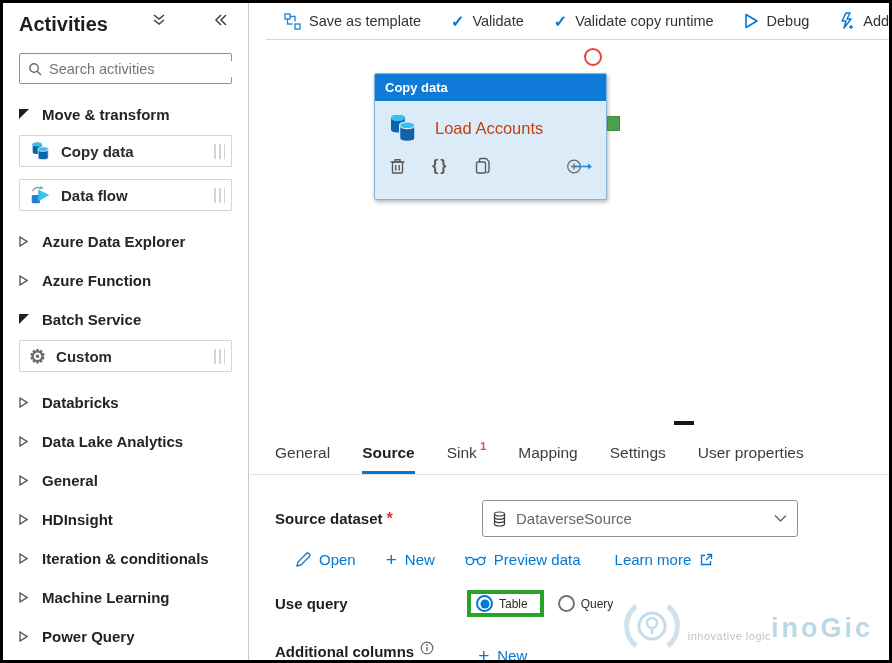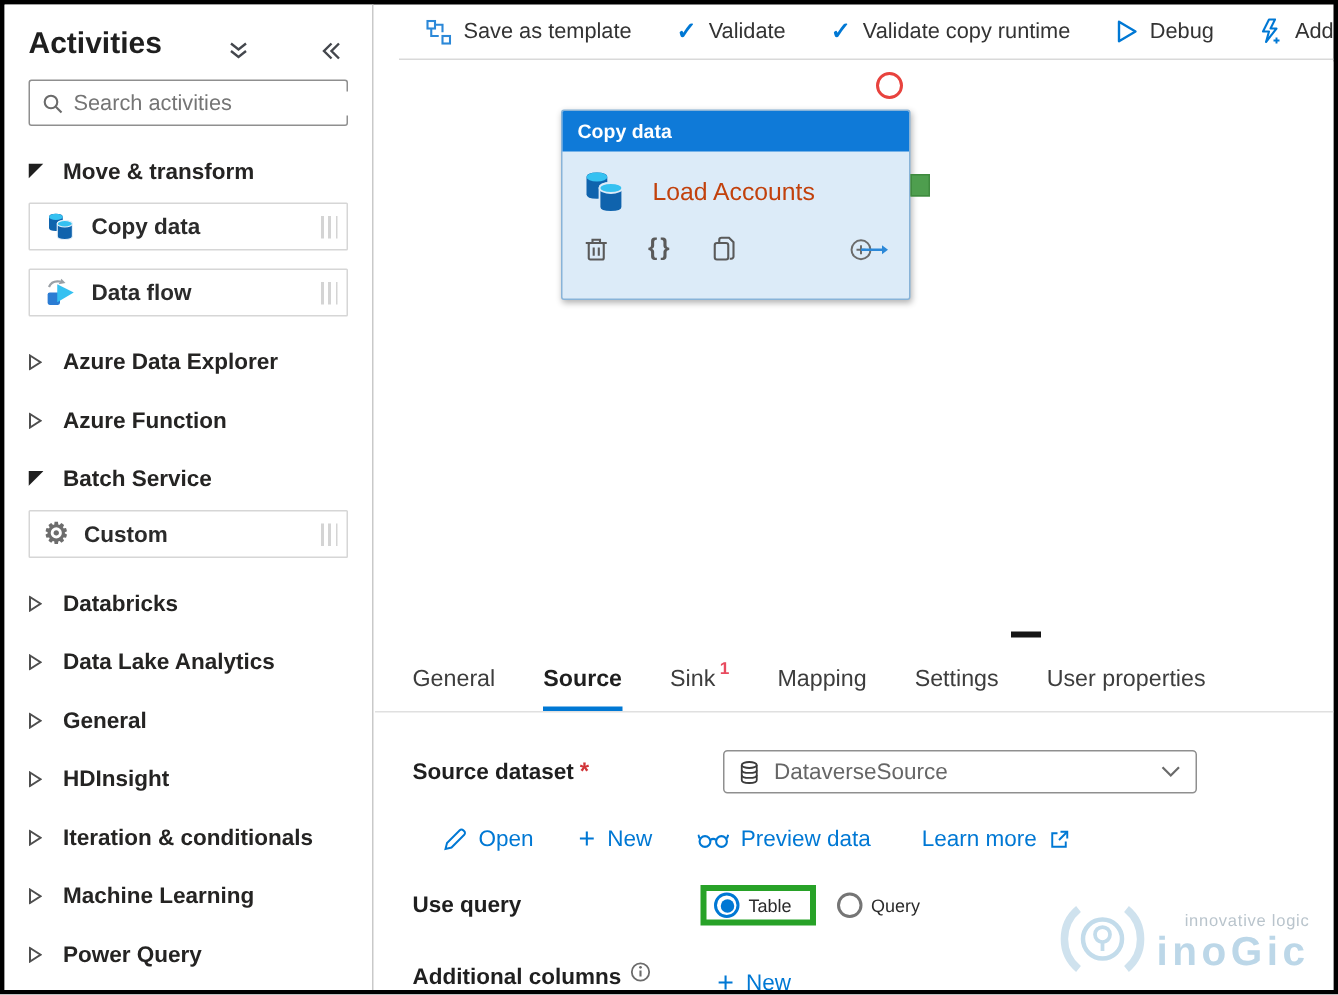--- a/index.html
+++ b/index.html
@@ -8,21 +8,21 @@
     position:relative; width:892px; height:663px;
     border:3px solid #000; background:#fff; overflow:hidden;
     font-family:"Liberation Sans", sans-serif; color:#2b2b2b;
   }
   
   .sidebar {
     position:absolute; left:0; top:0; width:246px; height:100%;
     background:#fff; border-right:1px solid #c9c9c9; padding:10px 16px 0 16px;
     overflow:hidden;
   }
-  .sb-head { display:flex; align-items:flex-end; height:28px;gap:40px; }
+  .sb-head { display:flex; align-items:flex-start; height:28px;gap:40px; }
   .sb-title { font-size:20px; font-weight:700; color:#1f1f1f; flex:1; }
   .sb-head .hicon { width:22px; display:flex; justify-content:center; cursor:pointer; }
   .searchbox {
     margin-top:12px; height:31px; border:1px solid #8f8f8f; border-radius:2px;
     display:flex; align-items:center; padding:0 8px; gap:7px; background:#fff;
   }
   .searchbox input {
     border:none; outline:none; flex:1; font-size:14.5px; color:#0c4a6e;
     font-family:"Liberation Sans", sans-serif;
   }
@@ -85,21 +85,21 @@
   .tab { display:flex; align-items:center; position:relative; cursor:pointer; padding-top:4px; }
   .tab.active { font-weight:700; color:#1f1f1f; }
   .tab.active::after { content:""; position:absolute; left:0; right:0; bottom:0; height:3px; background:#0078d4; }
   .tab sup { color:#e84b5f; font-size:11.5px; font-weight:700; margin-left:3px; transform:translateY(-7px); }
   .prow { position:absolute; left:25px; right:0; display:flex; align-items:center; }
   .row-dataset { top:72px; }
   .flabel { font-size:15px; font-weight:700; color:#1f1f1f; }
   .req { color:#d13438; margin-left:4px; font-weight:700; }
   .label-col { width:207px; flex:0 0 auto; }
   .dropdown {
-    width:316px; height:29px; border:1px solid #8f8f8f; border-radius:3px;
+    width:316px; height:37px; border:1px solid #8f8f8f; border-radius:3px;
     display:flex; align-items:center; gap:10px; padding:0 10px; cursor:pointer;
   }
   .dd-value { font-size:15px; color:#666; flex:1; }
   .row-links { top:122px; left:45px; gap:30px; }
   .linkbtn { display:flex; align-items:center; gap:8px; color:#0078d4; font-size:15px; cursor:pointer; }
   .plus-glyph { font-size:19px; font-weight:400; line-height:1; color:#0078d4; }
   .row-query { top:162px; }
   .green-hl {
     border:4px solid #28a228; padding:1px 12px 1px 5px; display:flex; align-items:center; gap:6px;
     background:#fff;
@@ -107,21 +107,21 @@
   .radio { width:17px; height:17px; border-radius:50%; border:2px solid #757575; background:#fff; position:relative; flex:0 0 auto; cursor:pointer; }
   .radio.sel { border-color:#0078d4; }
   .radio.sel::after { content:""; position:absolute; left:3.5px; top:3.5px; width:6px; height:6px; border-radius:50%; background:#0078d4; box-shadow:0 0 0 1.5px #0078d4; }
   .radio-label { font-size:12px; color:#2b2b2b; }
   .q-group { display:flex; align-items:center; gap:6px; margin-left:14px; cursor:pointer; }
   .row-additional { top:210px; }
   .row-additional .addnew { margin-left:44px; margin-top:8px; }
   .info-icon { margin-left:6px; display:flex; transform:translateY(-4px); cursor:pointer; }
   
   .watermark { position:absolute; right:16px; bottom:0px; display:flex; align-items:center; gap:6px; pointer-events:none; }
-  .wm-text { display:flex; flex-direction:column; align-items:flex-end; }
+  .wm-text { display:flex; align-items:flex-end; }
   .wm-tag { font-size:11px; color:#b9c4cc; letter-spacing:.5px; }
   .wm-brand { font-size:27px; font-weight:800; color:#bcd7e8; letter-spacing:3px; line-height:1; margin-top:1px; }
   svg { display:block; }
 </style>
 </head>
 <body>
 
 <div class="app">
 
   <div class="sidebar">

